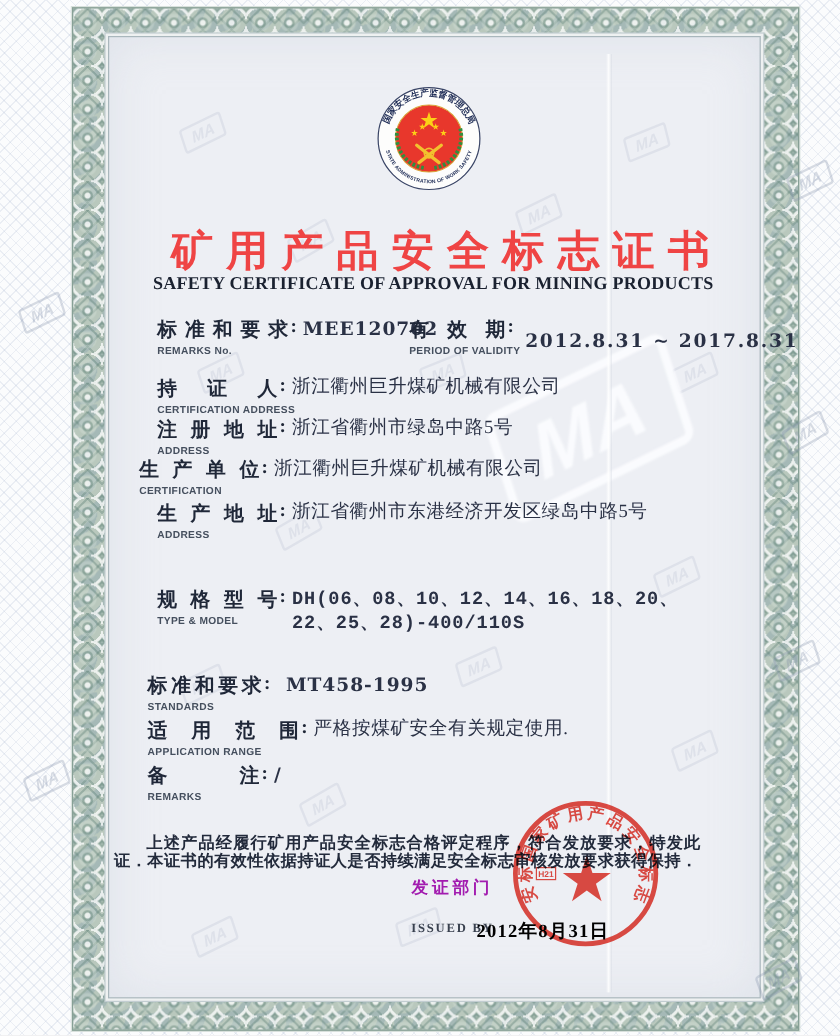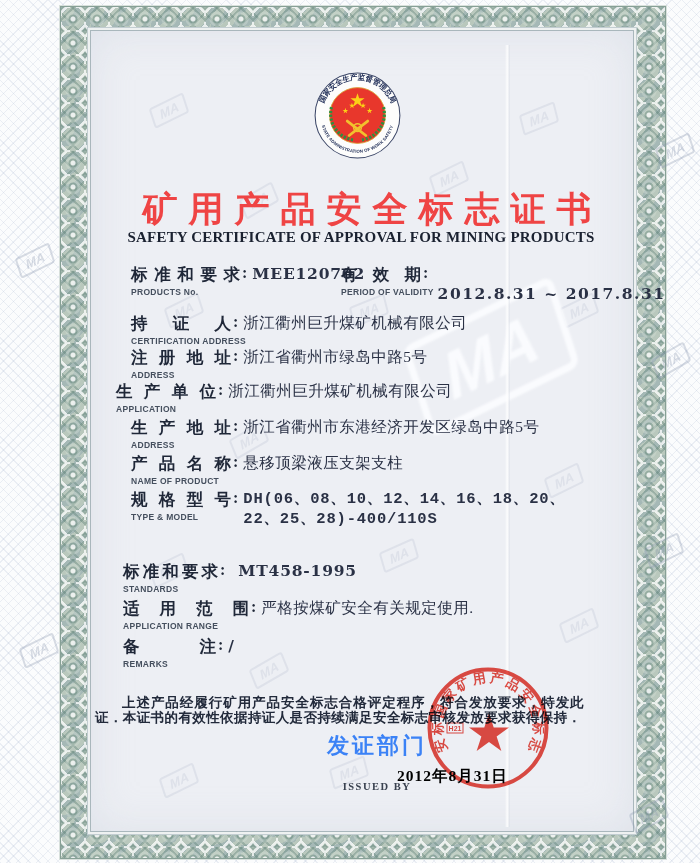--- a/index.html
+++ b/index.html
@@ -78,33 +78,33 @@
     font-weight:700;font-size:16.5px;color:#1f2738;vertical-align:top;
   }
   .lbl.w6{width:109px}.lbl.w5{width:95px}.lbl.w3{width:80px}.lbl.w2{width:93px}.lbl.w4a{width:126px}
   .colon{font-weight:700;font-size:16px;margin:0 5px 0 2px;vertical-align:top;}
   .val{
     font-size:15.5px;color:#2a3145;vertical-align:top;
     letter-spacing:0.5px;line-height:20px;
   }
   .val.num{font-weight:700;letter-spacing:0.8px;font-family:"DejaVu Serif","Liberation Serif",serif;}
   .val.wrap{display:inline-block;white-space:normal;width:352px;font-family:Liberation Mono, monospace;}
-  .val.vdate{letter-spacing:1.5px;position:relative;top:20px;text-align:center;}
+  .val.vdate{letter-spacing:1.5px;position:relative;top:10px;text-align:center;}
   .sub{
     font-family:"Liberation Sans","DejaVu Sans",sans-serif;
     font-size:8.5px;font-weight:700;letter-spacing:0.3px;color:#454f5e;margin-top:1px;
   }
   
   .statement{
     position:absolute;left:95px;top:681px;width:489px;
     font-size:13.5px;font-weight:700;line-height:15.5px;color:#222a3b;
     text-indent:2em;letter-spacing:0.4px;text-align:justify;
   }
   .issued{position:absolute;left:300px;top:731px;width:154px;text-align:center;}
-  .issued-zh{font-size:22px;font-weight:700;letter-spacing:3px;color:#3b82f6;}
+  .issued-zh{font-size:14px;font-weight:700;letter-spacing:3px;color:#a21caf;}
   .issued-en{font-size:10.5px;font-weight:700;letter-spacing:1.5px;color:#39414f;
     font-family:"Liberation Serif","DejaVu Serif",serif;margin-top:20px;}
   .date{
     position:absolute;left:397px;top:766px;
     font-size:15.5px;font-weight:700;letter-spacing:1px;color:#000000;
   }
   
   .seal{position:absolute;left:417px;top:657px;width:142px;height:142px;
     opacity:.88;mix-blend-mode:multiply;}
 </style>
@@ -163,21 +163,21 @@
     <path d="M 28 -9 A 28.5 28.5 0 0 1 3 26.5" fill="none" stroke="#2f8f3f" stroke-width="3.4" stroke-dasharray="2.4 1.7"></path>
     <circle cx="0" cy="13" r="4.2" fill="none" stroke="#f2c12e" stroke-width="1.6"></circle>
     <path d="M -11 6 L 9 21.5 M 11 6 L -9 21.5" stroke="#f2c12e" stroke-width="3" stroke-linecap="round" fill="none"></path>
   </svg>
 
   <h1 class="title-zh">矿用产品安全标志证书</h1>
   <div class="title-en">SAFETY CERTIFICATE OF APPROVAL FOR MINING PRODUCTS</div>
 
   <div class="row" style="left:131px;top:264px">
     <span class="lbl w6">标准和要求</span><span class="colon">:</span><span class="val num">MEE120702</span>
-    <div class="sub">PRODUCTS No.</div>
+    <div class="sub">REMARKS No.</div>
   </div>
   <div class="row" style="left:341px;top:264px">
     <span style="display:inline-block;vertical-align:top">
       <span class="lbl w3">有效期</span><span class="colon">:</span>
       <div class="sub">PERIOD OF VALIDITY</div>
     </span>
     <span class="val num vdate">2012.8.31 ~ 2017.8.31</span>
   </div>
 
   <div class="row" style="left:131px;top:313px">
@@ -185,32 +185,28 @@
     <div class="sub">CERTIFICATION ADDRESS</div>
   </div>
 
   <div class="row" style="left:131px;top:347px">
     <span class="lbl">注册地址</span><span class="colon">:</span><span class="val">浙江省衢州市绿岛中路5号</span>
     <div class="sub">ADDRESS</div>
   </div>
 
   <div class="row" style="left:116px;top:381px">
     <span class="lbl">生产单位</span><span class="colon">:</span><span class="val">浙江衢州巨升煤矿机械有限公司</span>
-    <div class="sub">APPLICATION</div>
+    <div class="sub">CERTIFICATION</div>
   </div>
 
   <div class="row" style="left:131px;top:417px">
     <span class="lbl">生产地址</span><span class="colon">:</span><span class="val">浙江省衢州市东港经济开发区绿岛中路5号</span>
     <div class="sub">ADDRESS</div>
   </div>
 
-  <div class="row" style="left:131px;top:453px">
-    <span class="lbl">产品名称</span><span class="colon">:</span><span class="val">悬移顶梁液压支架支柱</span>
-    <div class="sub">NAME OF PRODUCT</div>
-  </div>
 
   <div class="row" style="left:131px;top:489px">
     <span class="lbl">规格型号</span><span class="colon">:</span><span class="val num wrap">DH(06、08、10、12、14、16、18、20、22、25、28)-400/110S</span>
     <div class="sub" style="margin-top:-17px">TYPE &amp; MODEL</div>
   </div>
 
   <div class="row" style="left:123px;top:561px">
     <span class="lbl w5">标准和要求</span><span class="colon">:</span><span class="val num" style="margin-left:8px">MT458-1995</span>
     <div class="sub">STANDARDS</div>
   </div>

